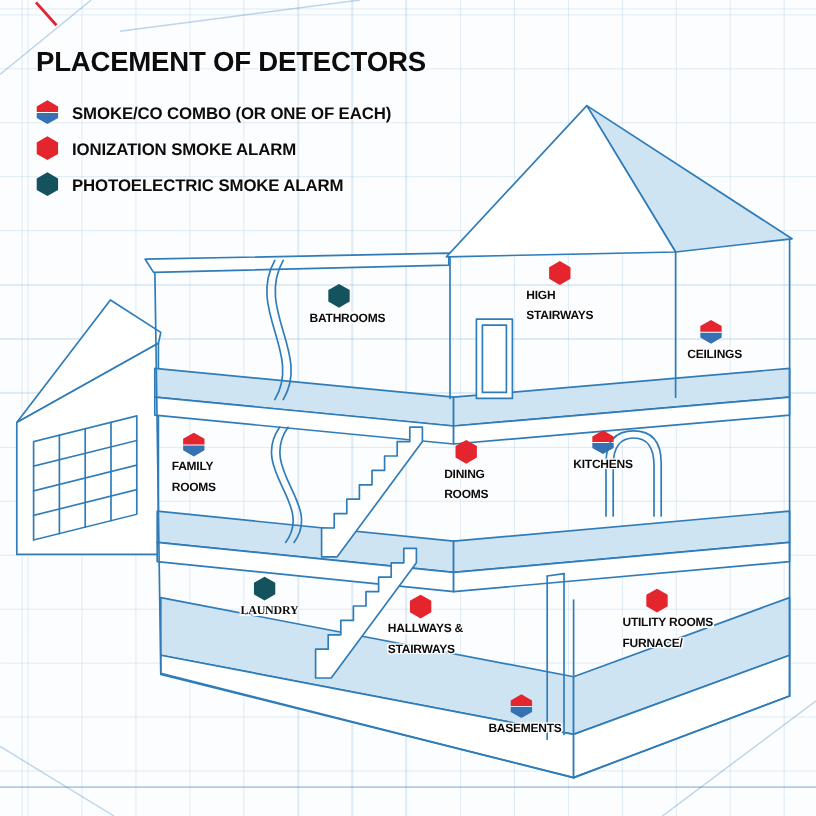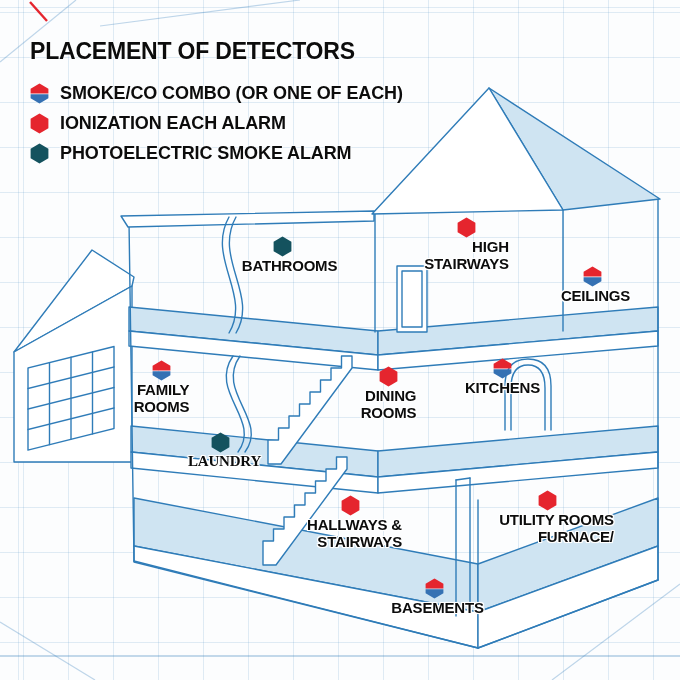--- a/index.html
+++ b/index.html
@@ -25,30 +25,30 @@
   .faint2{stroke:rgba(47,124,184,0.38);stroke-width:1.4;}
 
   .header{position:absolute;left:30px;top:40px;z-index:5;}
   h1{
     margin:0 0 20px 0;font-size:23px;line-height:1;font-weight:bold;
     letter-spacing:-0.2px;
     text-shadow:0 0 3px #fff,0 0 3px #fff;
   }
   .legend-row{display:flex;align-items:center;gap:11px;margin-bottom:9px;height:21px;}
   .legend-label{
-    font-size:18px;font-weight:bold;letter-spacing:-0.1px;
+    font-size:14px;font-weight:bold;letter-spacing:-0.1px;
     text-shadow:0 0 3px #fff,0 0 3px #fff;
   }
 
   .markers{position:absolute;left:0;top:0;width:680px;height:680px;z-index:4;}
   .marker{position:absolute;width:19px;height:21px;margin-left:-10px;margin-top:-10px;}
   .marker svg{display:block;}
   .room-label{
     position:absolute;top:21px;left:50%;
-    font-size:15px;line-height:17px;font-weight:bold;text-align:right;
+    font-size:10px;line-height:17px;font-weight:bold;text-align:left;
     white-space:nowrap;letter-spacing:-0.2px;
     text-shadow:1px 0 0 #fff,-1px 0 0 #fff,0 1px 0 #fff,0 -1px 0 #fff,
                 1px 1px 0 #fff,-1px -1px 0 #fff,1px -1px 0 #fff,-1px 1px 0 #fff,0 0 3px #fff;
   }
 </style>
 </head>
 <body>
 
 <div class="canvas">
 
@@ -138,21 +138,21 @@
           <svg width="19" height="21" viewBox="0 0 19 21">
             <polygon points="9.5,0.6 18.4,5.7 18.4,10.4 0.6,10.4 0.6,5.7" fill="#e5252e"></polygon>
             <polygon points="0.6,11.2 18.4,11.2 18.4,15.3 9.5,20.4 0.6,15.3" fill="#3571b3"></polygon>
           </svg>
           <span class="legend-label">SMOKE/CO COMBO (OR ONE OF EACH)</span>
         </div>
         <div class="legend-row">
           <svg width="19" height="21" viewBox="0 0 19 21">
             <polygon points="9.5,0.6 18.4,5.7 18.4,15.3 9.5,20.4 0.6,15.3 0.6,5.7" fill="#e5252e"></polygon>
           </svg>
-          <span class="legend-label">IONIZATION EACH ALARM</span>
+          <span class="legend-label">IONIZATION SMOKE ALARM</span>
         </div>
         <div class="legend-row">
           <svg width="19" height="21" viewBox="0 0 19 21">
             <polygon points="9.5,0.6 18.4,5.7 18.4,15.3 9.5,20.4 0.6,15.3 0.6,5.7" fill="#14525e"></polygon>
           </svg>
           <span class="legend-label">PHOTOELECTRIC SMOKE ALARM</span>
         </div>
       </div>
   </div>
 
@@ -204,21 +204,21 @@
       </div>
       <div class="marker" style="left: 389px; top: 376px;">
         <svg width="19" height="21" viewBox="0 0 19 21">
           <polygon points="9.5,0.6 18.4,5.7 18.4,15.3 9.5,20.4 0.6,15.3 0.6,5.7" fill="#e5252e"></polygon>
         </svg>
         <div class="room-label" style="transform: translateX(calc(-50% + 0px));">
           <div>DINING</div>
           <div>ROOMS</div>
         </div>
       </div>
-      <div class="marker" style="left: 221px; top: 442px; font-family: Liberation Serif, serif;">
+      <div class="marker" style="left: 221px; top: 490px; font-family: Liberation Serif, serif;">
         <svg width="19" height="21" viewBox="0 0 19 21">
           <polygon points="9.5,0.6 18.4,5.7 18.4,15.3 9.5,20.4 0.6,15.3 0.6,5.7" fill="#14525e"></polygon>
         </svg>
         <div class="room-label" style="transform: translateX(calc(-50% + 4px));">
           <div>LAUNDRY</div>
         </div>
       </div>
       <div class="marker" style="left: 351px; top: 505px;">
         <svg width="19" height="21" viewBox="0 0 19 21">
           <polygon points="9.5,0.6 18.4,5.7 18.4,15.3 9.5,20.4 0.6,15.3 0.6,5.7" fill="#e5252e"></polygon>

